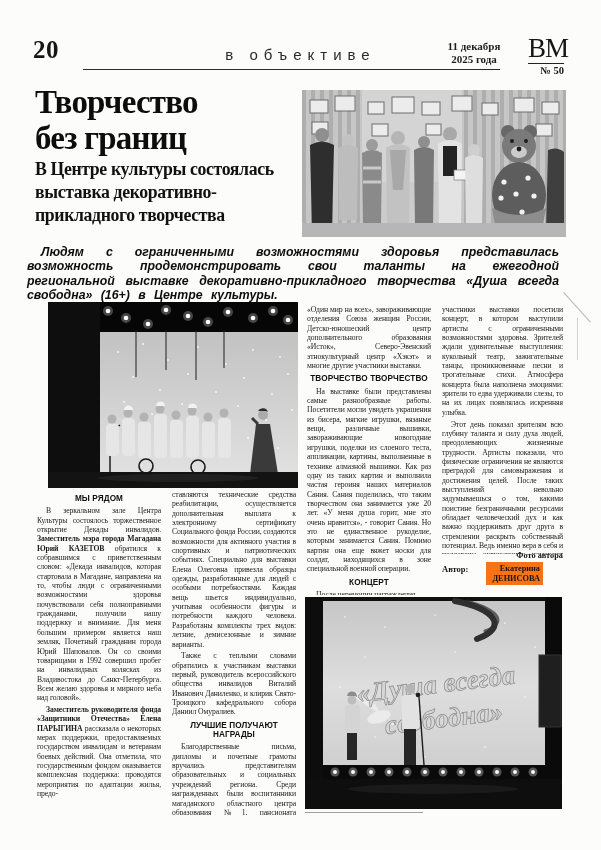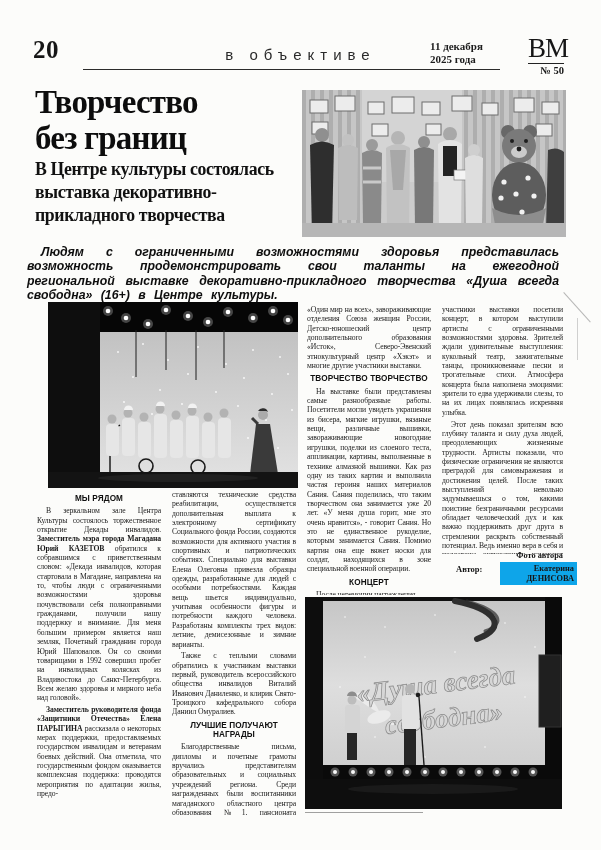--- a/index.html
+++ b/index.html
@@ -8,21 +8,21 @@
     background:#fcfcfa;color:#161616;
     font-family:"Liberation Serif", serif;
   }
   .abs{position:absolute;}
 
   
   .page-num{left:33px;top:36px;font-size:25px;font-weight:bold;letter-spacing:0.5px;}
   .section-name{left:0;top:46px;width:601px;text-align:center;
     font-family:"Liberation Sans",sans-serif;font-size:15px;color:#2a2a2a;letter-spacing:6px;}
   .header-rule{left:83px;top:69px;width:417px;height:1.4px;background:#2b2b2b;}
-  .date-block{left:430px;top:40px;width:88px;text-align:left;
+  .date-block{left:430px;top:40px;width:88px;text-align:center;
     font-size:11px;font-weight:bold;line-height:13px;color:#1d1d1d;}
   .brand-block{left:528px;top:33px;width:36px;text-align:center;}
   .brand{font-size:27px;font-weight:normal;line-height:30px;letter-spacing:-1px;}
   .brand-rule{width:36px;height:1px;background:#222;margin:0 0 1px 0;}
   .issue{font-size:10.5px;font-weight:bold;text-align:right;}
 
   
   .headline{left:35px;top:84px;width:270px;font-weight:bold;
     font-size:34px;line-height:35.5px;letter-spacing:-0.8px;color:#0d0d0d;
     transform:scaleX(0.97);transform-origin:left top;}
@@ -51,23 +51,23 @@
     text-align:center;margin:4px 0 3px;letter-spacing:0.1px;text-indent:0;color:#101010;}
   .caption{margin:0 0 4px;text-indent:9px;color:#151515;}
   .b{font-weight:bold;}
   .col1{left:37px;top:490px;height:328px;}
   .col2{left:172px;top:490px;height:325px;}
   .col3{left:307px;top:305px;height:290px;}
   .col4{left:442px;top:305px;width:121px;height:249px;}
 
   .photo-credit{left:442px;top:551px;width:121px;text-align:right;
     font-weight:bold;font-size:8.3px;color:#131313;}
-  .author-row{left:456px;top:562px;width:121px;display:flex;align-items:flex-start;}
+  .author-row{left:442px;top:562px;width:121px;display:flex;align-items:flex-start;}
   .author-label{font-weight:bold;font-size:8.5px;width:44px;padding-top:2px;}
-  .author-box{background:#0ea5e9;width:77px;min-height:22px;padding:2px 3px;
+  .author-box{background:#f97316;width:57px;min-height:22px;padding:2px 3px;
     box-sizing:border-box;text-align:right;font-weight:bold;font-size:8.3px;line-height:9.6px;}
 
   .end-rule{left:305px;top:812px;width:118px;height:1px;background:#6f6f6f;opacity:.65;}
   .fold-diagonal{left:564px;top:292px;width:40px;height:1px;background:#9a9a9a;
     transform:rotate(48deg);transform-origin:left top;opacity:.7;}
   .fold-vertical{left:577px;top:318px;width:1px;height:42px;background:#ababab;opacity:.55;}
 </style>
 </head>
 <body>
 

